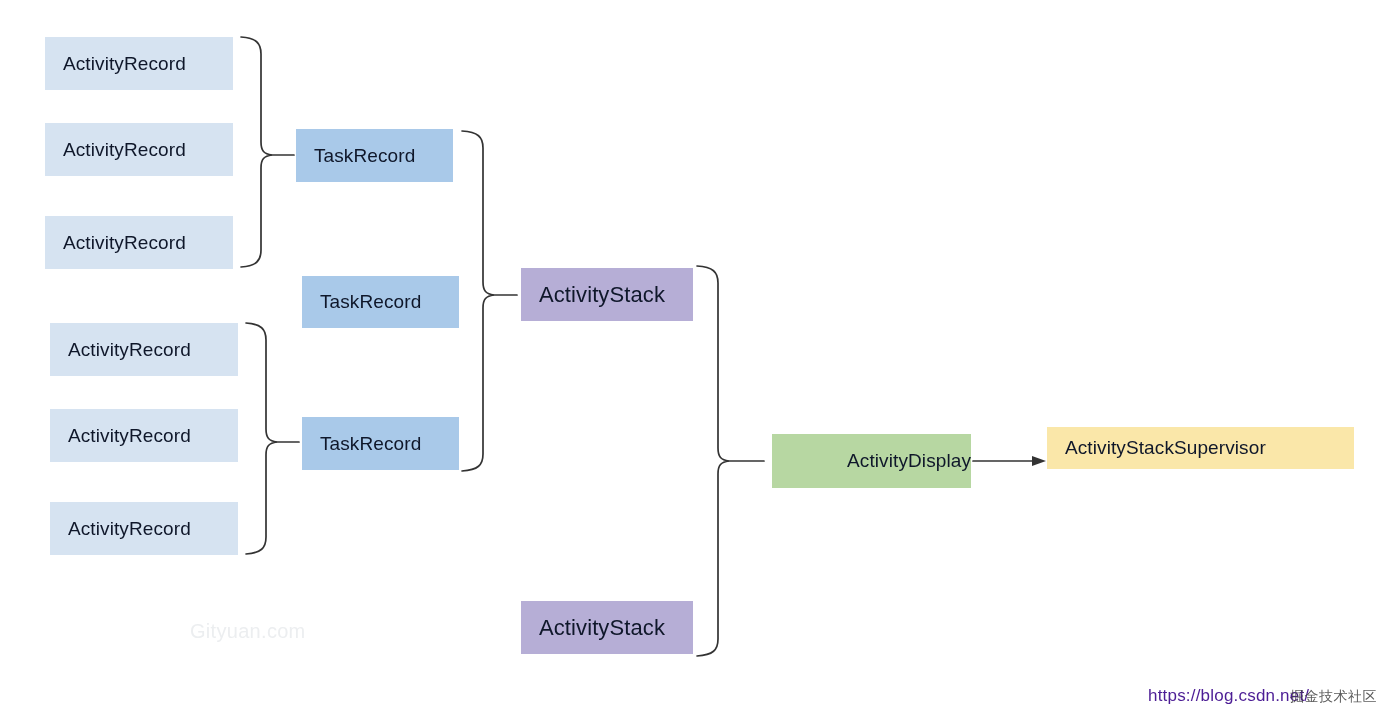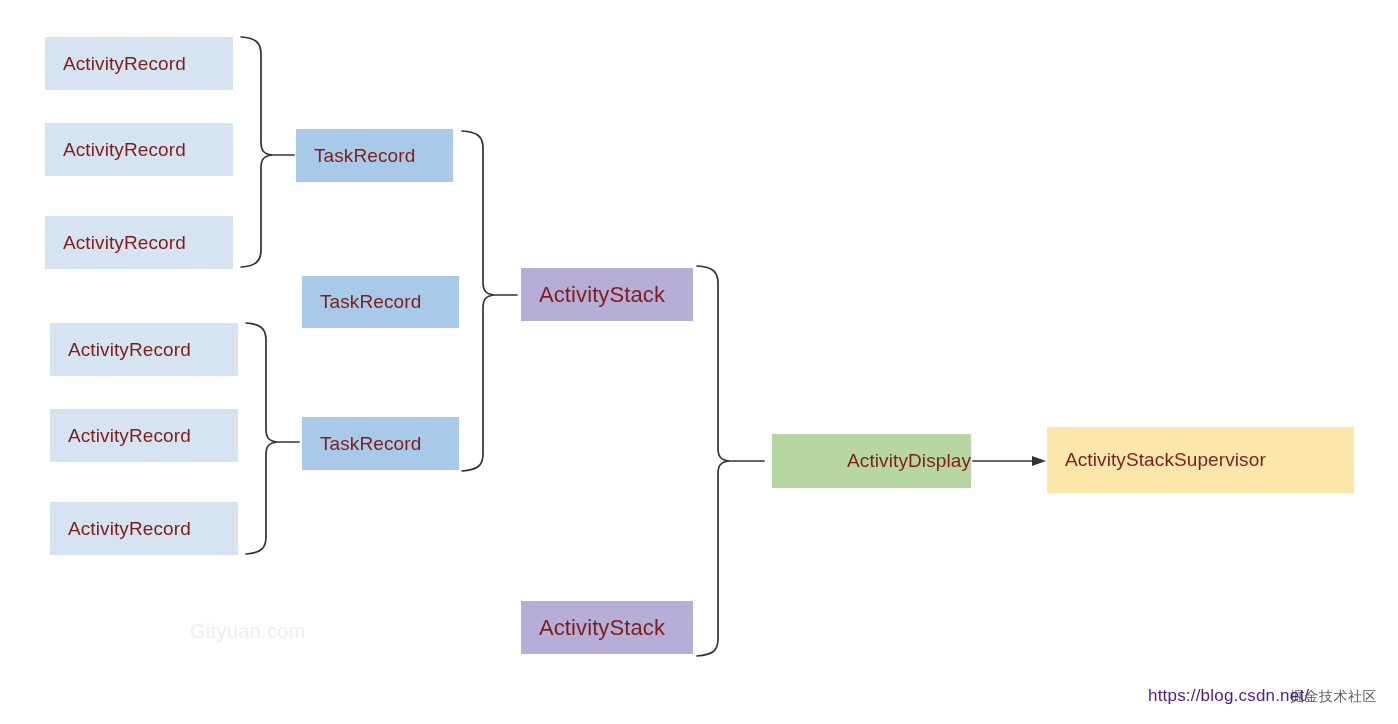--- a/index.html
+++ b/index.html
@@ -15,21 +15,21 @@
     width: 1398px;
     height: 724px;
     background: #ffffff;
     overflow: hidden;
   }
   .node {
     position: absolute;
     display: flex;
     align-items: center;
     box-sizing: border-box;
-    color: #7f1d1d;
+    color: #0f172a;
     font-size: 19px;
     font-family: "Liberation Sans", sans-serif;
     letter-spacing: 0.1px;
     white-space: nowrap;
     padding-left: 18px;
   }
   .node-activityrecord {
     background: #d6e3f1;
     font-size: 19px;
   }
@@ -163,21 +163,21 @@
     <span>ActivityStack</span>
   </div>
   <div class="node node-activitystack" style="left:521px; top:601px; width:172px; height:53px;">
     <span>ActivityStack</span>
   </div>
 
   <div class="node node-activitydisplay" style="left:772px; top:434px; width:199px; height:54px;">
     <span>ActivityDisplay</span>
   </div>
 
-  <div class="node node-supervisor" style="left:1047px; top:427px; width:307px; height:66px;">
+  <div class="node node-supervisor" style="left:1047px; top:427px; width:307px; height:42px;">
     <span>ActivityStackSupervisor</span>
   </div>
 
   <div class="watermark wm-gityuan" style="left:190px; top:620px;">Gityuan.com</div>
   <div class="watermark wm-csdn" style="left:1148px; top:686px;">https://blog.csdn.net/</div>
   <div class="watermark wm-juejin" style="left:1290px; top:688px;">掘金技术社区</div>
 
 </div>
 
 </body></html>

